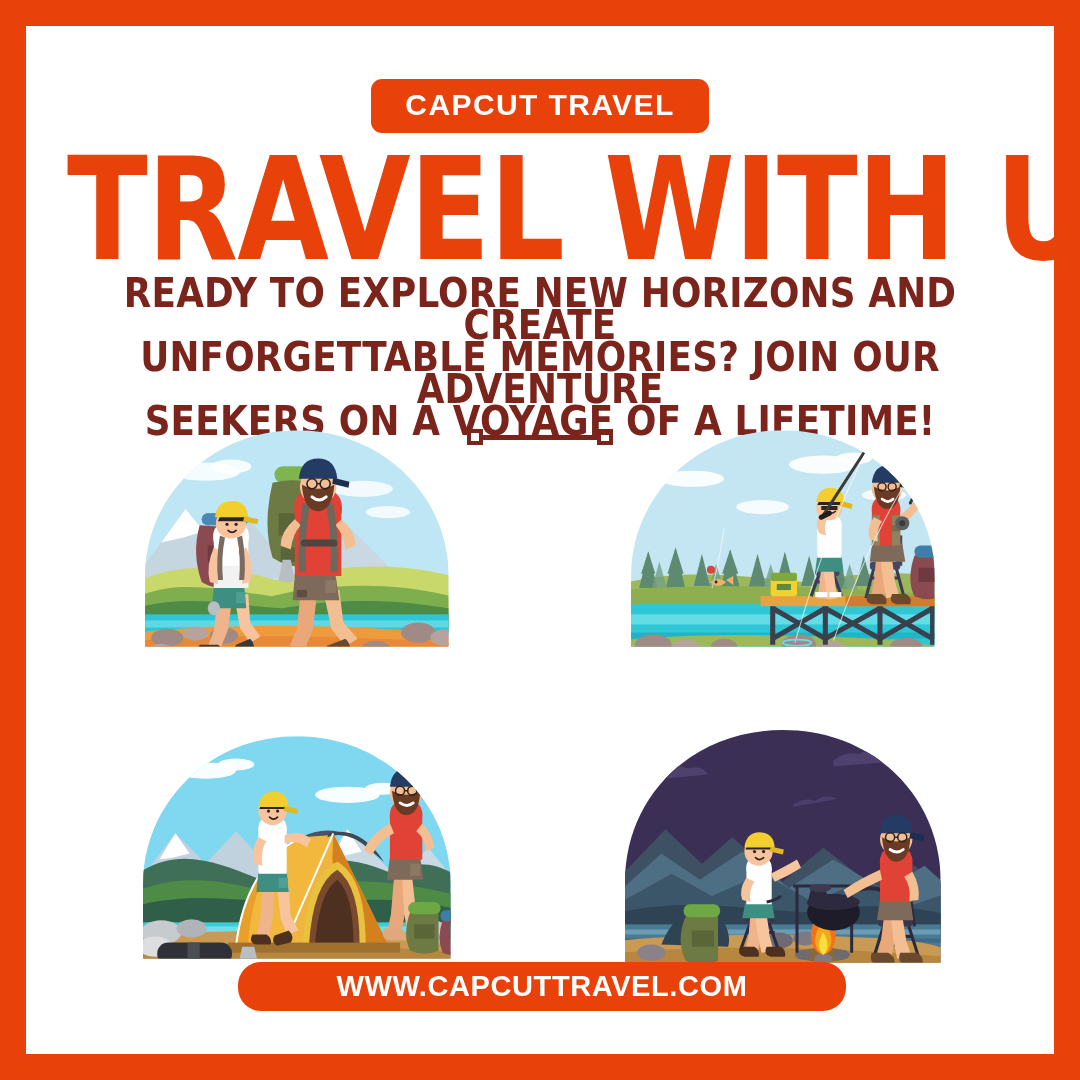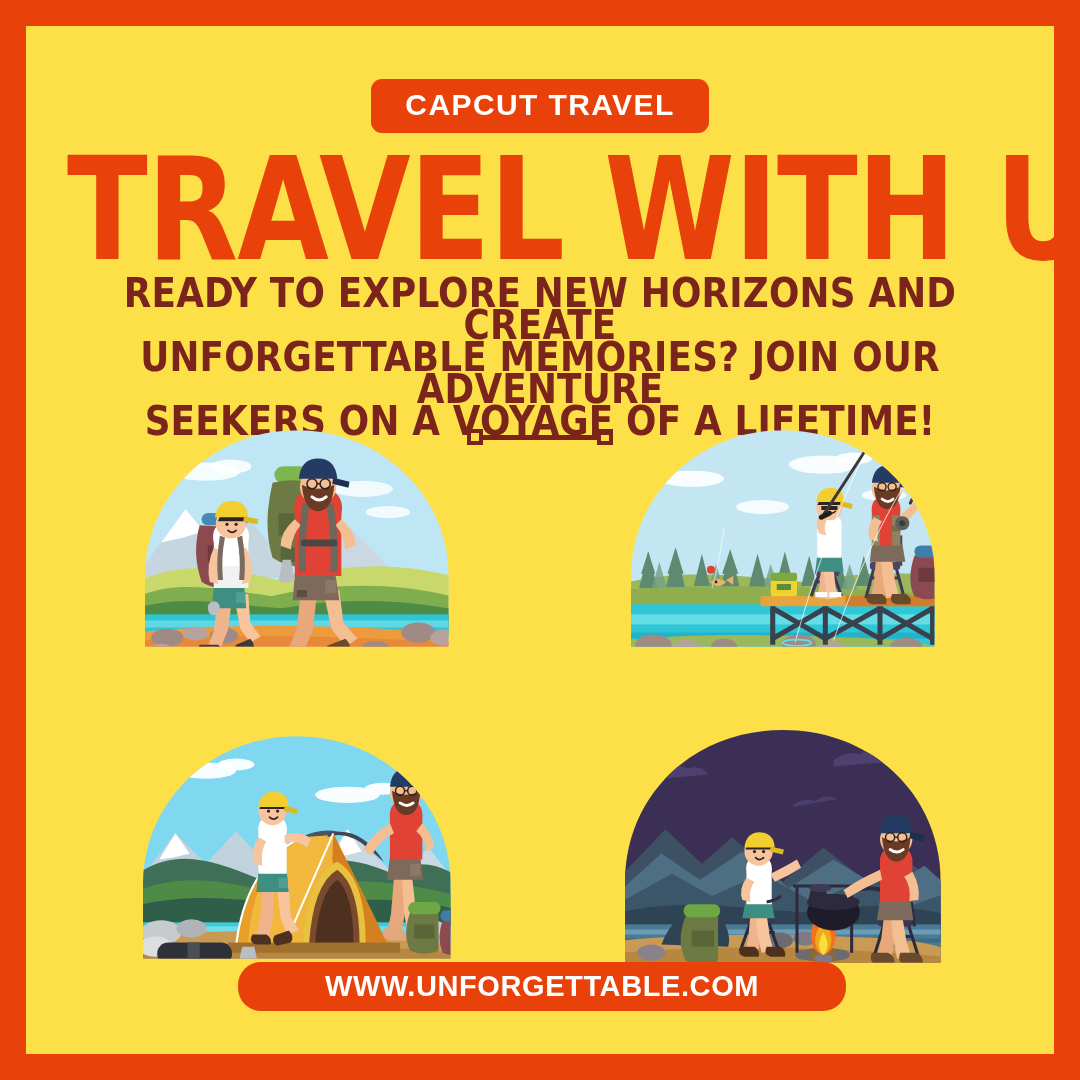--- a/index.html
+++ b/index.html
@@ -21,21 +21,21 @@
     box-sizing: border-box;
     overflow: hidden;
   }
 
   .poster-inner {
     position: absolute;
     left: 26px;
     top: 26px;
     width: 1028px;
     height: 1028px;
-    background: #fde047;
+    background: #ffffff;
     overflow: hidden;
   }
 
   
   .badge-wrap {
     position: absolute;
     left: 0;
     top: 53px;
     width: 100%;
     display: flex;
@@ -694,16 +694,16 @@
               <path d="M104 190 q-10 24 0 44 q16 7 32 0 l0 -44 q-16 -7 -32 0 z" fill="#6E7A43"></path>
               <rect x="110" y="204" width="22" height="16" fill="#5B6638"></rect>
               <rect x="102" y="178" width="36" height="13" rx="6" fill="#6EA845"></rect>
             </g>
           </svg>
         </div>
       </div>
 
     </div>
 
-    <div class="footer-pill">WWW.UNFORGETTABLE.COM</div>
+    <div class="footer-pill">WWW.CAPCUTTRAVEL.COM</div>
 
   </div>
 </div>
 
 </body></html>

